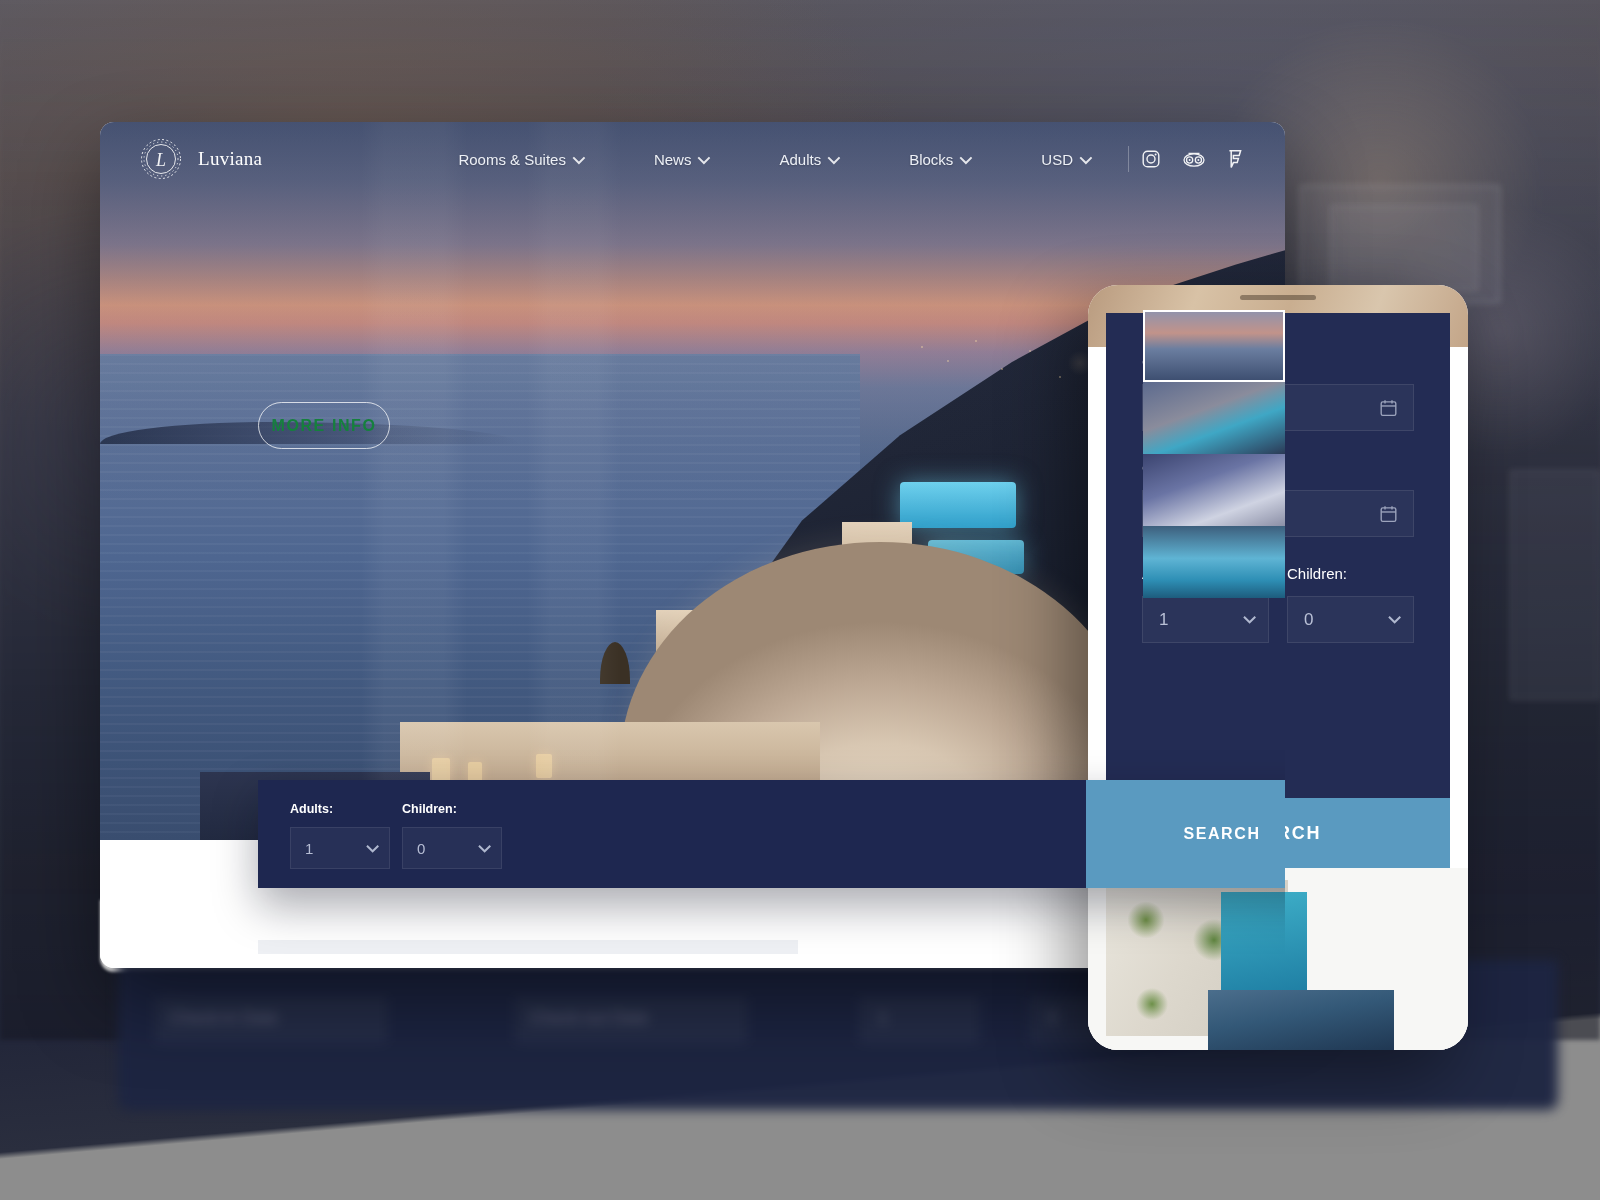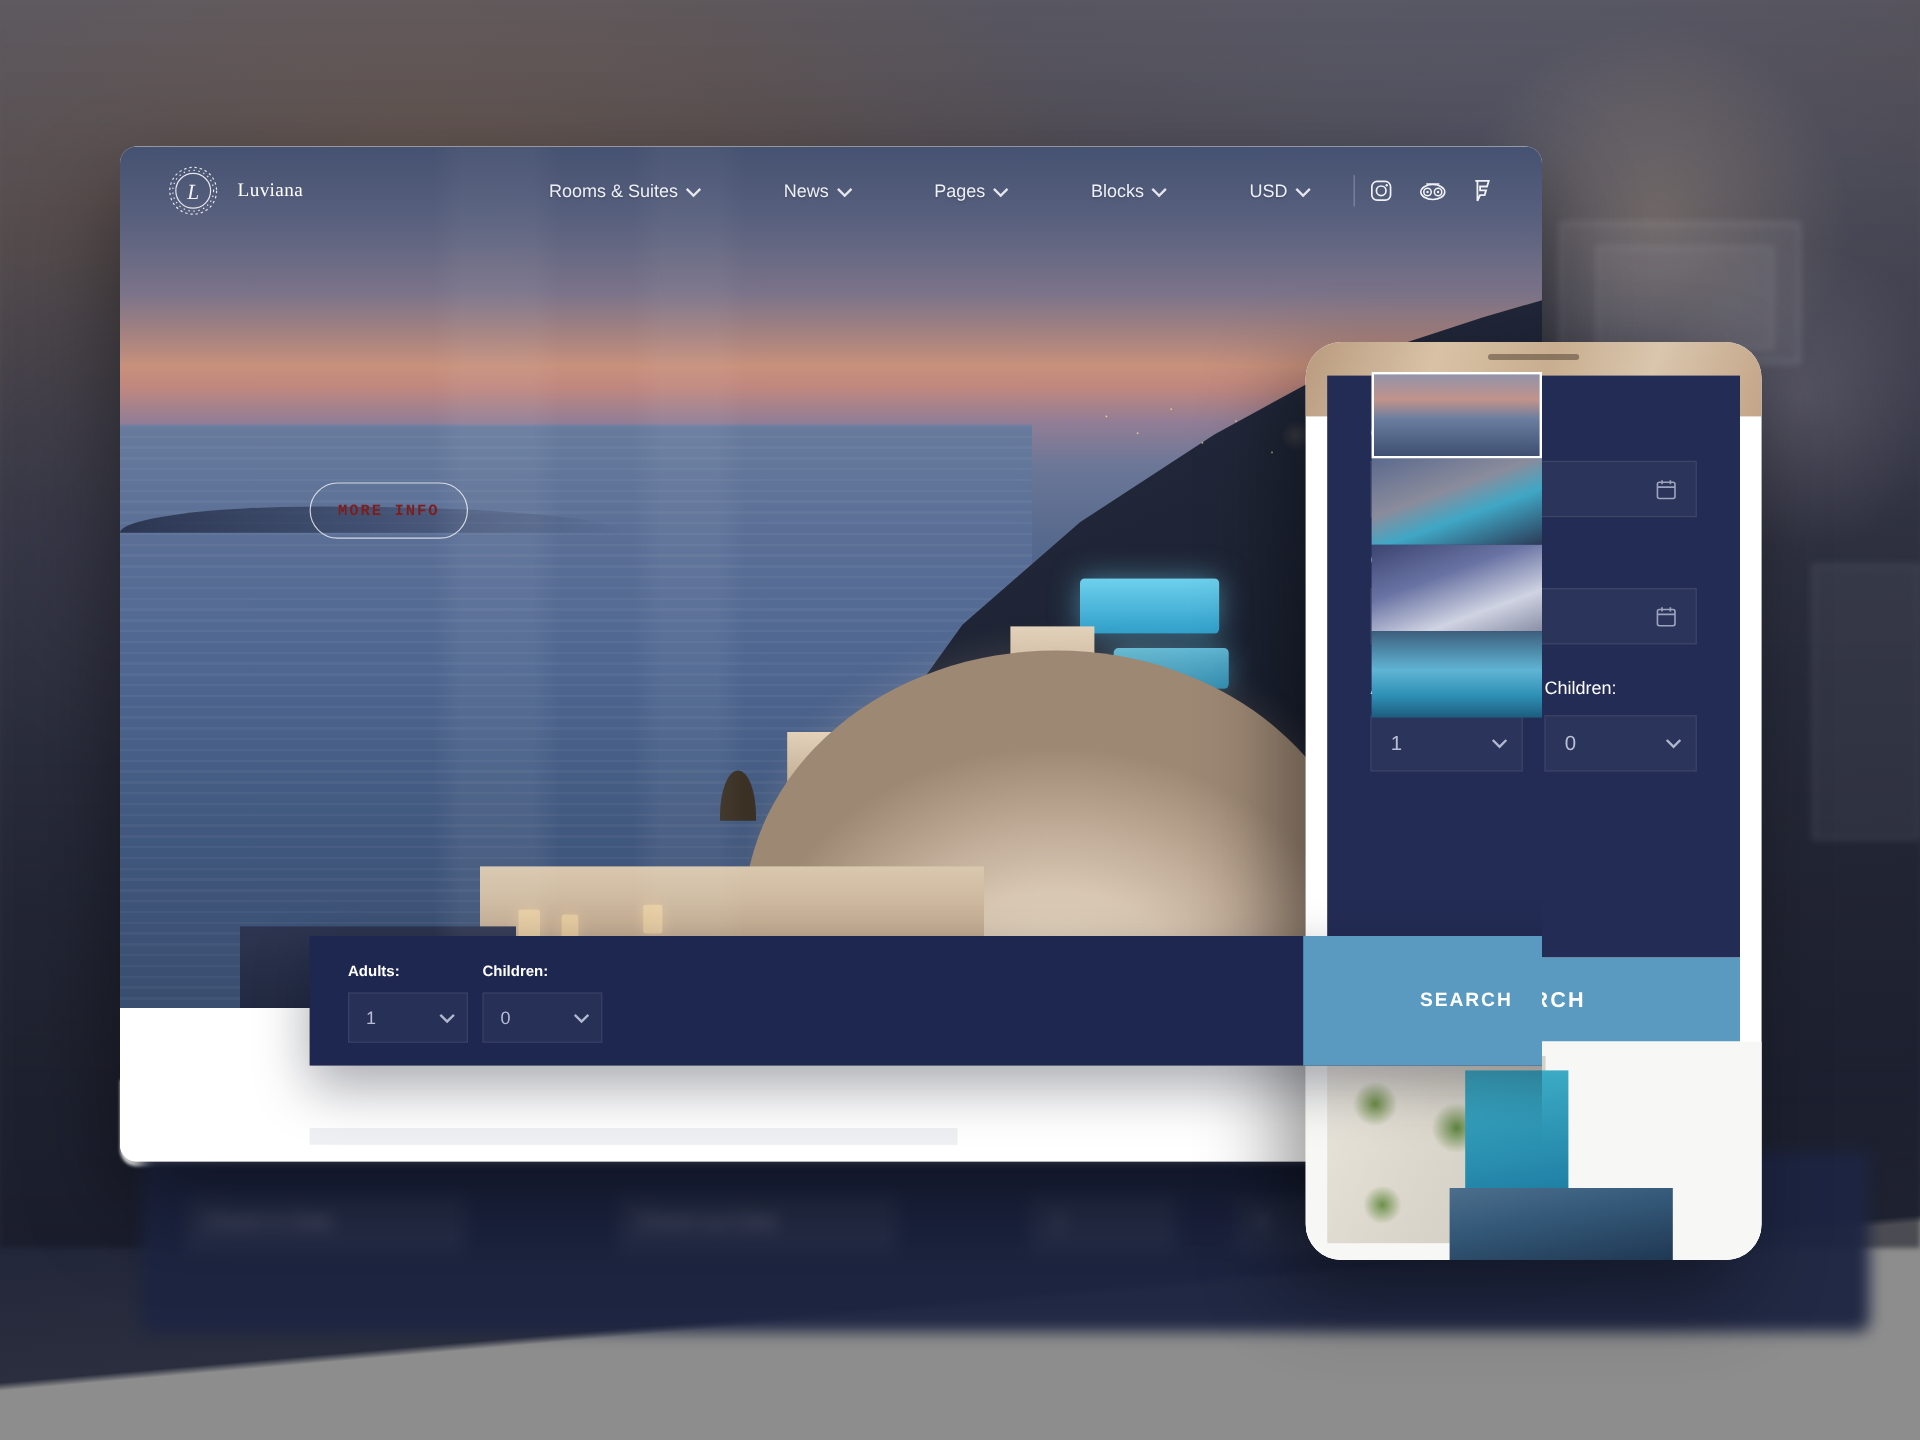--- a/index.html
+++ b/index.html
@@ -160,21 +160,21 @@
   }
 
   
   #header {
     position: absolute; left: 0; top: 0; width: 1185px; height: 74px;
     display: flex; align-items: center; z-index: 6;
   }
   #brand { display: flex; align-items: center; gap: 14px; margin-left: 38px; }
   #logo-mark { width: 46px; height: 46px; position: relative; }
   #brand-name {
-    font-family: "Liberation Serif", serif; font-size: 16px; color: #fff;
+    font-family: "Liberation Serif", serif; font-size: 19px; color: #fff;
     letter-spacing: .3px;
   }
   #nav { margin-left: auto; display: flex; align-items: center; }
   .nav-item {
     display: flex; align-items: center; gap: 7px;
     color: #edf0f6; font-size: 15px; margin: 0 19px; cursor: pointer;
     text-shadow: 0 1px 2px rgba(0,0,0,.25);
     padding-left: 34px;
   }
   .chev {
@@ -197,23 +197,22 @@
   }
   #hero-sub {
     margin-top: 34px; width: 448px;
     color: #eceff6; font-size: 15.5px; line-height: 1.95;
     text-shadow: 0 1px 6px rgba(10,16,40,.5);
   }
   #more-info {
     margin-top: 40px; width: 132px; height: 47px;
     border: 1px solid rgba(255,255,255,.75); border-radius: 26px;
     display: flex; align-items: center; justify-content: center;
-    color: #7f1d1d; font-size: 13px; font-weight: bold; letter-spacing: 1.6px;
+    color: #15803d; font-size: 16px; font-weight: bold; letter-spacing: 1.6px;
     cursor: pointer;
-    font-family: Liberation Mono, monospace;
   }
 
   
   #dots { position: absolute; left: 155px; top: 735px; display: flex; gap: 13px; z-index: 7; }
   .dot { width: 11px; height: 11px; border-radius: 50%; background: #fff; cursor: pointer; }
   .dot.active { background: transparent; border: 2px solid #fff; }
 
   
   #thumbs { position: absolute; right: 0; top: 188px; width: 142px; z-index: 6; }
   .thumb { width: 142px; height: 72px; position: relative; }
@@ -399,21 +398,21 @@
     <nav id="nav">
       <div class="nav-item">
         <span>Rooms &amp; Suites</span>
         <i class="chev"></i>
       </div>
       <div class="nav-item">
         <span>News</span>
         <i class="chev"></i>
       </div>
       <div class="nav-item">
-        <span>Pages</span>
+        <span>Adults</span>
         <i class="chev"></i>
       </div>
       <div class="nav-item">
         <span>Blocks</span>
         <i class="chev"></i>
       </div>
       <div class="nav-item">
         <span>USD</span>
         <i class="chev"></i>
       </div>

